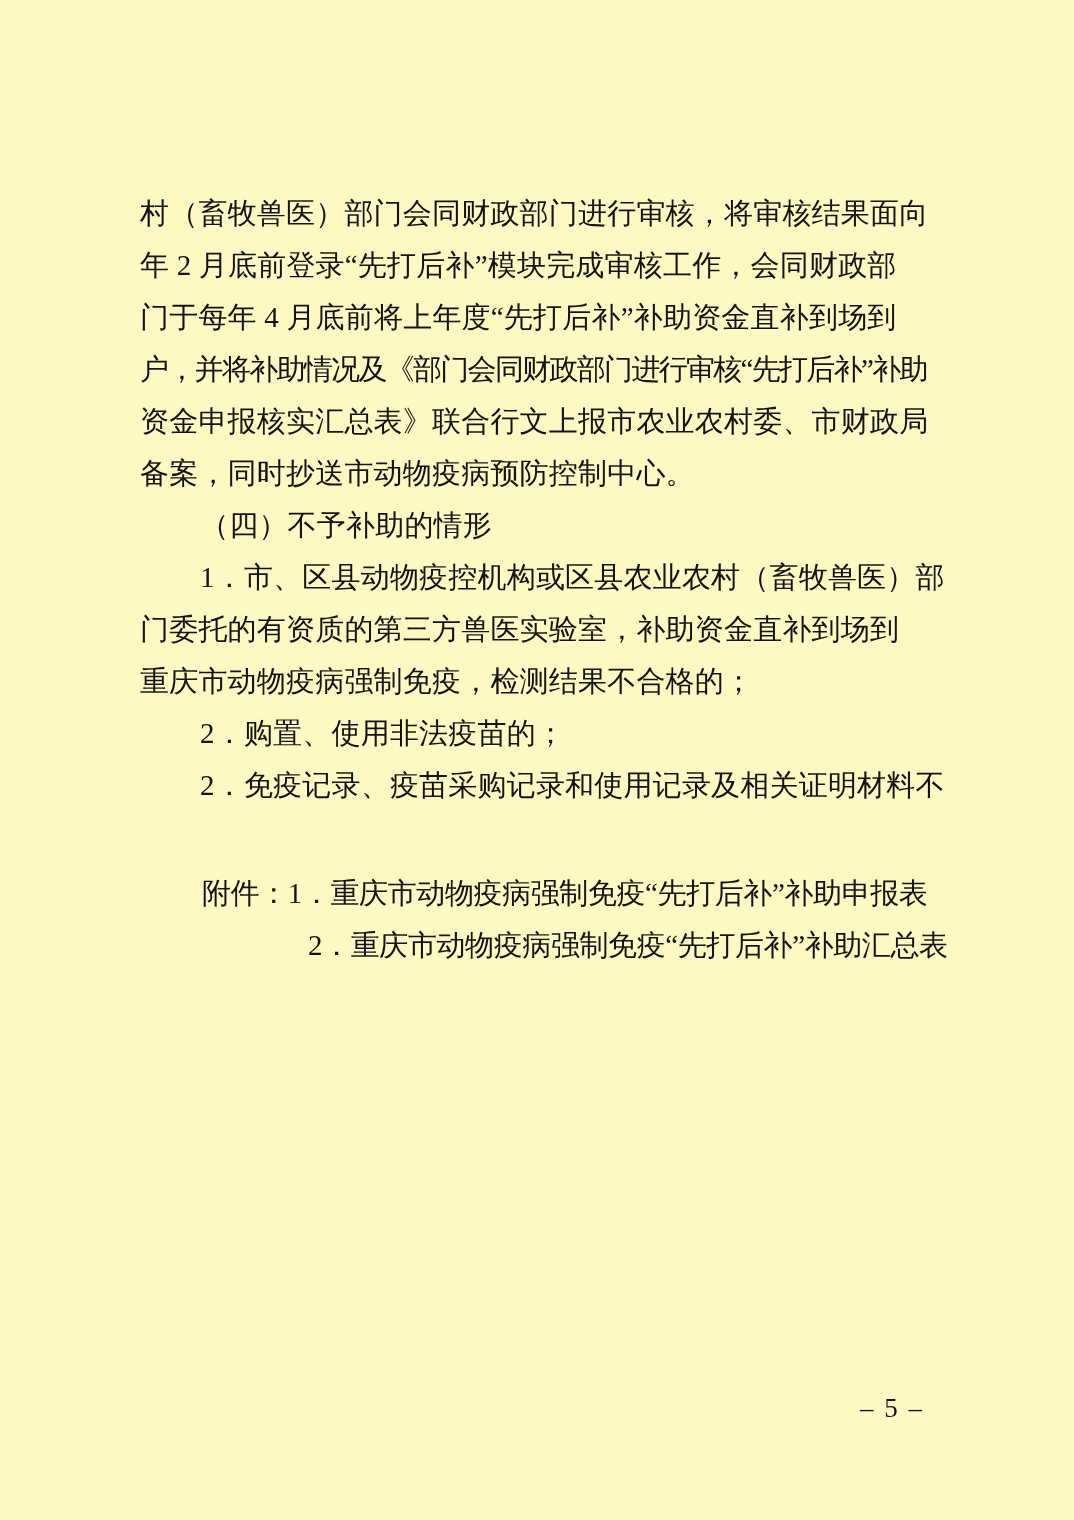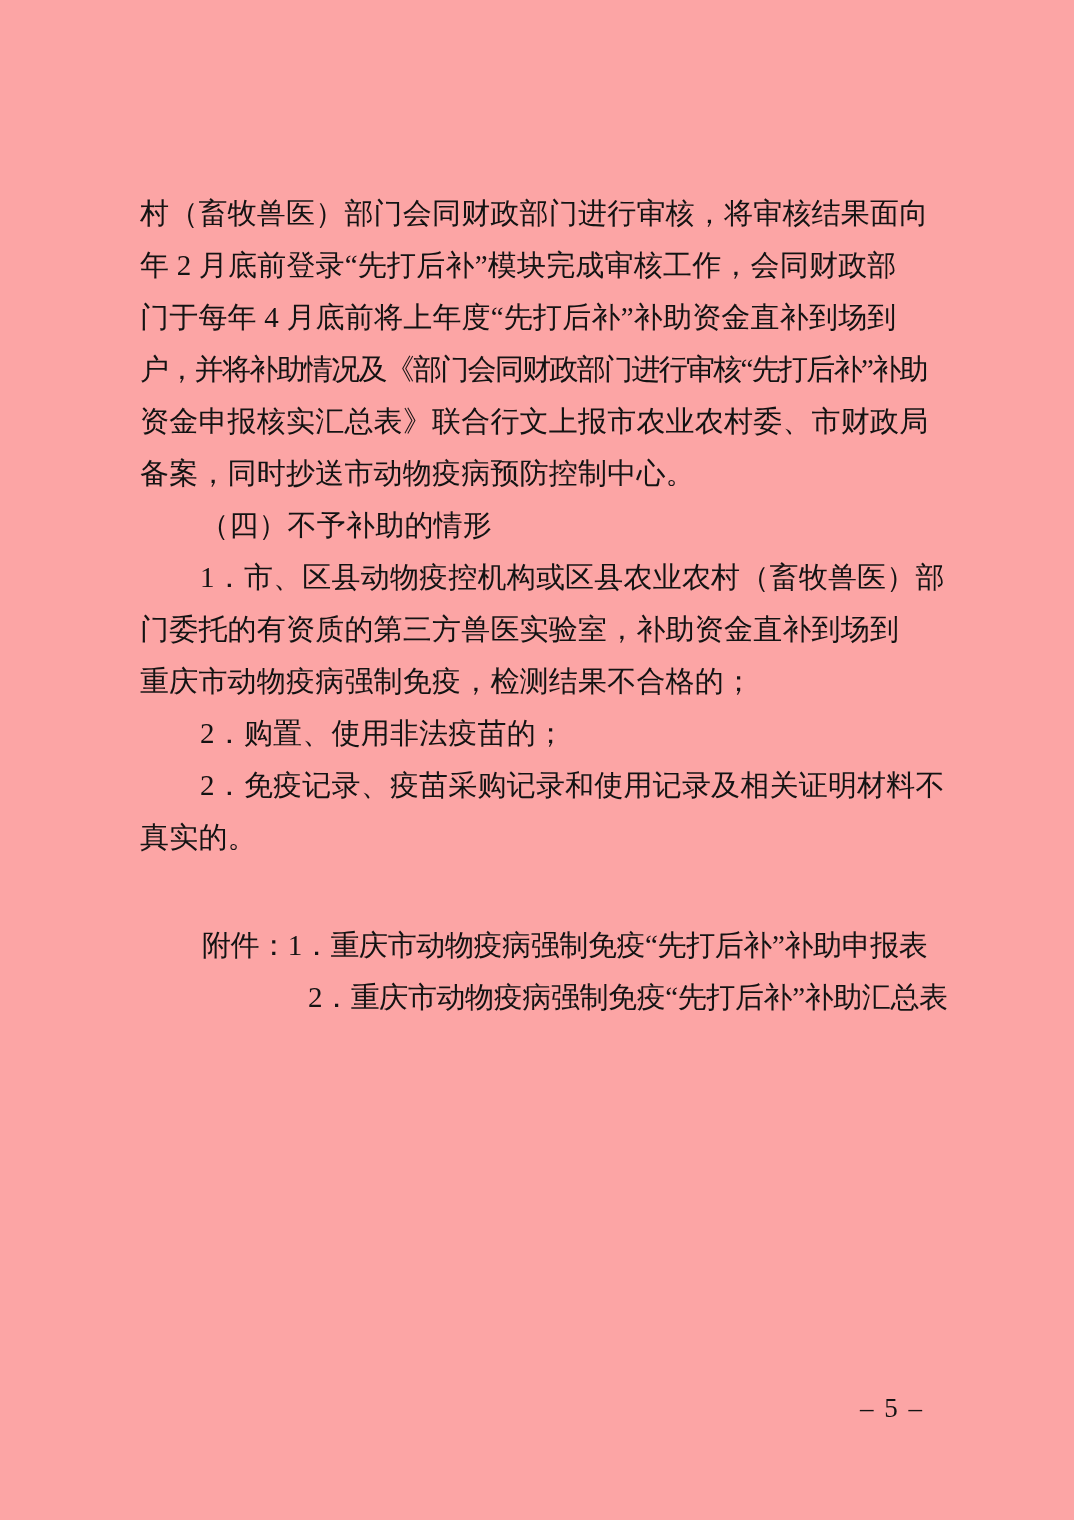--- a/index.html
+++ b/index.html
@@ -4,21 +4,21 @@
 <style>
   html, body {
     margin: 0;
     padding: 0;
     background: #ffffff;
   }
   .page {
     position: relative;
     width: 1074px;
     height: 1520px;
-    background: #fca5a5;
+    background: #fef9c3;
     overflow: hidden;
     font-family: "Liberation Serif", "DejaVu Serif", serif;
     color: #131313;
   }
   .content {
     position: absolute;
     left: 140px;
     top: 187px;
     width: 800px;
   }
@@ -75,21 +75,20 @@
 
     <div class="line indent heading">（四）不予补助的情形</div>
 
     <div class="line indent">1．市、区县动物疫控机构或区县农业农村（畜牧兽医）部</div>
     <div class="line">门委托的有资质的第三方兽医实验室，补助资金直补到场到</div>
     <div class="line">重庆市动物疫病强制免疫，检测结果不合格的；</div>
 
     <div class="line indent">2．购置、使用非法疫苗的；</div>
 
     <div class="line indent">2．免疫记录、疫苗采购记录和使用记录及相关证明材料不</div>
-    <div class="line">真实的。</div>
 
     <div class="attachments">
       <div class="line attach-1">附件：1．重庆市动物疫病强制免疫“先打后补”补助申报表</div>
       <div class="line attach-2">2．重庆市动物疫病强制免疫“先打后补”补助汇总表</div>
     </div>
 
   </div>
 
   <div class="page-number">– 5 –</div>
 </div>

